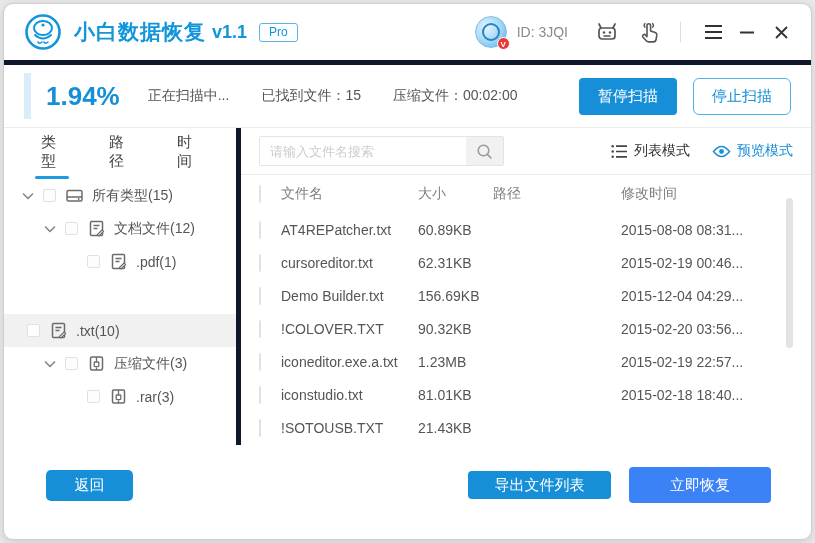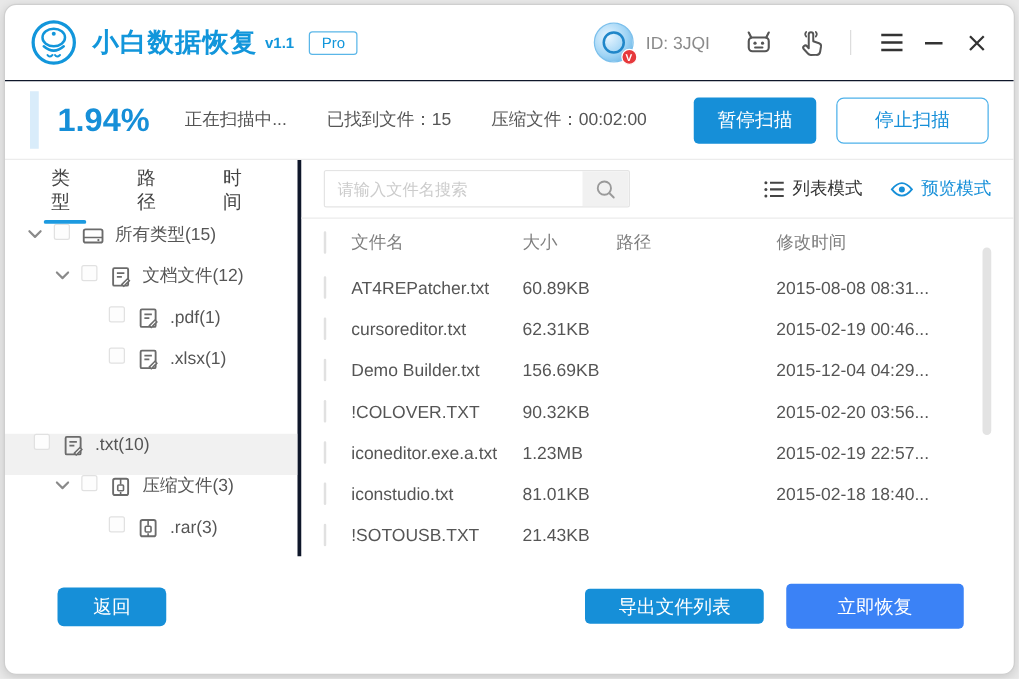--- a/index.html
+++ b/index.html
@@ -4,51 +4,51 @@
 <style>
   * { margin:0; padding:0; box-sizing:border-box; }
   html,body { width:815px; height:543px; background:#e8e8e8; font-family:"Liberation Sans","DejaVu Sans",sans-serif; }
   .window {
     position:relative; width:809px; height:537px; margin:3px auto;
     background:#fff; border:1px solid #cfcfcf; border-radius:10px;
     overflow:hidden; box-shadow:0 2px 8px rgba(0,0,0,.12);
     display:flex; flex-direction:column;
   }
   
-  .titlebar { height:61px; flex:0 0 61px; display:flex; align-items:center; padding:0 18px 0 20px; border-bottom:1px solid #0f172a; }
+  .titlebar { height:61px; flex:0 0 61px; display:flex; align-items:center; padding:0 18px 0 20px; border-bottom:5px solid #0f172a; }
   .logo { width:38px; height:38px; flex:0 0 38px; }
   .app-title { margin-left:12px; font-size:21px; font-weight:bold; color:#1296db; letter-spacing:1px; }
-  .app-version { margin-left:6px; font-size:12px; font-weight:bold; color:#1296db; }
+  .app-version { margin-left:6px; font-size:18px; font-weight:bold; color:#1296db; }
   .pro-badge { margin-left:12px; font-size:12px; color:#1296db; border:1px solid #5ab6e8; border-radius:3px; padding:1px 9px 2px; }
   .titlebar-spacer { flex:1; }
   .avatar-wrap { position:relative; width:32px; height:32px; margin-right:10px; }
   .avatar { width:32px; height:32px; border-radius:50%; background:radial-gradient(circle at 35% 35%, #e8f5ff 0%, #9fd4f5 55%, #55a9e0 100%); border:1px solid #7cc0ec; }
   .avatar-inner { position:absolute; left:7px; top:7px; width:18px; height:18px; border:2px solid #1f86c9; border-radius:50%; }
   .v-badge { position:absolute; right:-3px; bottom:-2px; width:13px; height:13px; background:#e6393c; border-radius:50%; color:#fff; font-size:8px; font-weight:bold; text-align:center; line-height:13px; border:1px solid #fff; }
   .user-id { font-size:14px; color:#8a8a8a; margin-right:18px; }
   .tb-icon { width:26px; height:26px; margin:0 8px; cursor:pointer; }
   .tb-divider { width:1px; height:20px; background:#ddd; margin:0 10px; }
   .winctl { width:24px; height:24px; margin-left:10px; cursor:pointer; display:flex; align-items:center; justify-content:center; }
   
   .progress-strip { height:63px; flex:0 0 63px; display:flex; align-items:center; padding:0 20px; border-bottom:1px solid #ececec; }
   .accent-bar { width:7px; height:46px; background:#d9ecfa; flex:0 0 7px; }
   .pct { font-size:26px; font-weight:bold; color:#168fd8; margin-left:15px; }
   .scan-status { font-size:14px; color:#555; margin-left:28px; }
   .scan-meta { font-size:14px; color:#555; margin-left:32px; }
   .progress-spacer { flex:1; }
   .btn-pause { background:#168fd8; color:#fff; border:none; border-radius:4px; font-size:15px; padding:9px 19px; margin-right:16px; cursor:pointer; font-family:inherit; }
-  .btn-stop { background:#fff; color:#168fd8; border:1px solid #4db1ea; border-radius:6px; font-size:15px; padding:8px 30px; cursor:pointer; font-family:inherit; }
+  .btn-stop { background:#fff; color:#168fd8; border:1px solid #4db1ea; border-radius:6px; font-size:15px; padding:8px 18px; cursor:pointer; font-family:inherit; }
   
   .content { flex:1; display:flex; min-height:0; }
-  .sidebar { width:237px; flex:0 0 237px; border-right:3px solid #0f172a; overflow:hidden; }
+  .sidebar { width:237px; flex:0 0 237px; border-right:5px solid #0f172a; overflow:hidden; }
   .side-tabs { height:47px; display:flex; align-items:center; padding:0 14px; }
   .side-tab { position:relative; font-size:15px; color:#444; margin:0 21px; cursor:pointer; padding:12px 2px; }
   .side-tab.active::after { content:""; position:absolute; left:50%; transform:translateX(-50%); bottom:4px; width:34px; height:3px; background:#1d9ae0; border-radius:2px; }
   .tree { padding-top:4px; }
-  .tree-row { display:flex; height:33px; font-size:14px; color:#555; cursor:pointer; }
+  .tree-row { display:flex; align-items:center; height:33px; font-size:14px; color:#555; cursor:pointer; }
   .tree-row.selected { background:#f1f1f1; }
   .caret { width:16px; height:16px; flex:0 0 16px; margin-right:7px; }
   .caret.empty { visibility:hidden; }
   .cbx { width:13px; height:13px; flex:0 0 13px; border:1px solid #e1e1e1; background:#fdfdfd; border-radius:2px; margin-right:9px; cursor:pointer; }
   .tree-ico { width:19px; height:19px; flex:0 0 19px; margin-right:8px; }
   
   .main { flex:1; position:relative; display:flex; flex-direction:column; min-width:0; }
   .search-row { height:47px; flex:0 0 47px; display:flex; align-items:center; padding:0 18px; border-bottom:1px solid #ececec; }
   .search-box { display:flex; width:245px; height:30px; border:1px solid #e4e4e4; border-radius:2px; overflow:hidden; }
   .search-box input { flex:1; border:none; outline:none; padding:0 10px; font-size:13px; color:#555; font-family:inherit; }
@@ -183,32 +183,20 @@
               <path d="M3.5 6 L8 10.5 L12.5 6" fill="none" stroke="#8a8a8a" stroke-width="1.7" stroke-linecap="round" stroke-linejoin="round"></path>
             </svg>
             <span class="cbx"></span>
             <svg class="tree-ico" viewBox="0 0 19 19">
               <rect x="3.5" y="2.5" width="12" height="14" rx="1" fill="none" stroke="#6b6b6b" stroke-width="1.5"></rect>
               <path d="M6.5 6.5 h6 M6.5 9.5 h4" stroke="#6b6b6b" stroke-width="1.3"></path>
               <path d="M10.5 15.5 l4.5 -4.5 1.5 1.5 -4.5 4.5 z" fill="#fff" stroke="#6b6b6b" stroke-width="1.2"></path>
             </svg>
             <span>.pdf(1)</span>
           </div>
-          <div class="tree-row" style="padding-left: 60px;">
-            <svg class="caret empty" viewBox="0 0 16 16">
-              <path d="M3.5 6 L8 10.5 L12.5 6" fill="none" stroke="#8a8a8a" stroke-width="1.7" stroke-linecap="round" stroke-linejoin="round"></path>
-            </svg>
-            <span class="cbx"></span>
-            <svg class="tree-ico" viewBox="0 0 19 19">
-              <rect x="3.5" y="2.5" width="12" height="14" rx="1" fill="none" stroke="#6b6b6b" stroke-width="1.5"></rect>
-              <path d="M6.5 6.5 h6 M6.5 9.5 h4" stroke="#6b6b6b" stroke-width="1.3"></path>
-              <path d="M10.5 15.5 l4.5 -4.5 1.5 1.5 -4.5 4.5 z" fill="#fff" stroke="#6b6b6b" stroke-width="1.2"></path>
-            </svg>
-            <span>.xlsx(1)</span>
-          </div>
           <div class="tree-row selected" style=" margin-top: 36px;">
             <svg class="caret empty" viewBox="0 0 16 16">
               <path d="M3.5 6 L8 10.5 L12.5 6" fill="none" stroke="#8a8a8a" stroke-width="1.7" stroke-linecap="round" stroke-linejoin="round"></path>
             </svg>
             <span class="cbx"></span>
             <svg class="tree-ico" viewBox="0 0 19 19">
               <rect x="3.5" y="2.5" width="12" height="14" rx="1" fill="none" stroke="#6b6b6b" stroke-width="1.5"></rect>
               <path d="M6.5 6.5 h6 M6.5 9.5 h4" stroke="#6b6b6b" stroke-width="1.3"></path>
               <path d="M10.5 15.5 l4.5 -4.5 1.5 1.5 -4.5 4.5 z" fill="#fff" stroke="#6b6b6b" stroke-width="1.2"></path>
             </svg>

